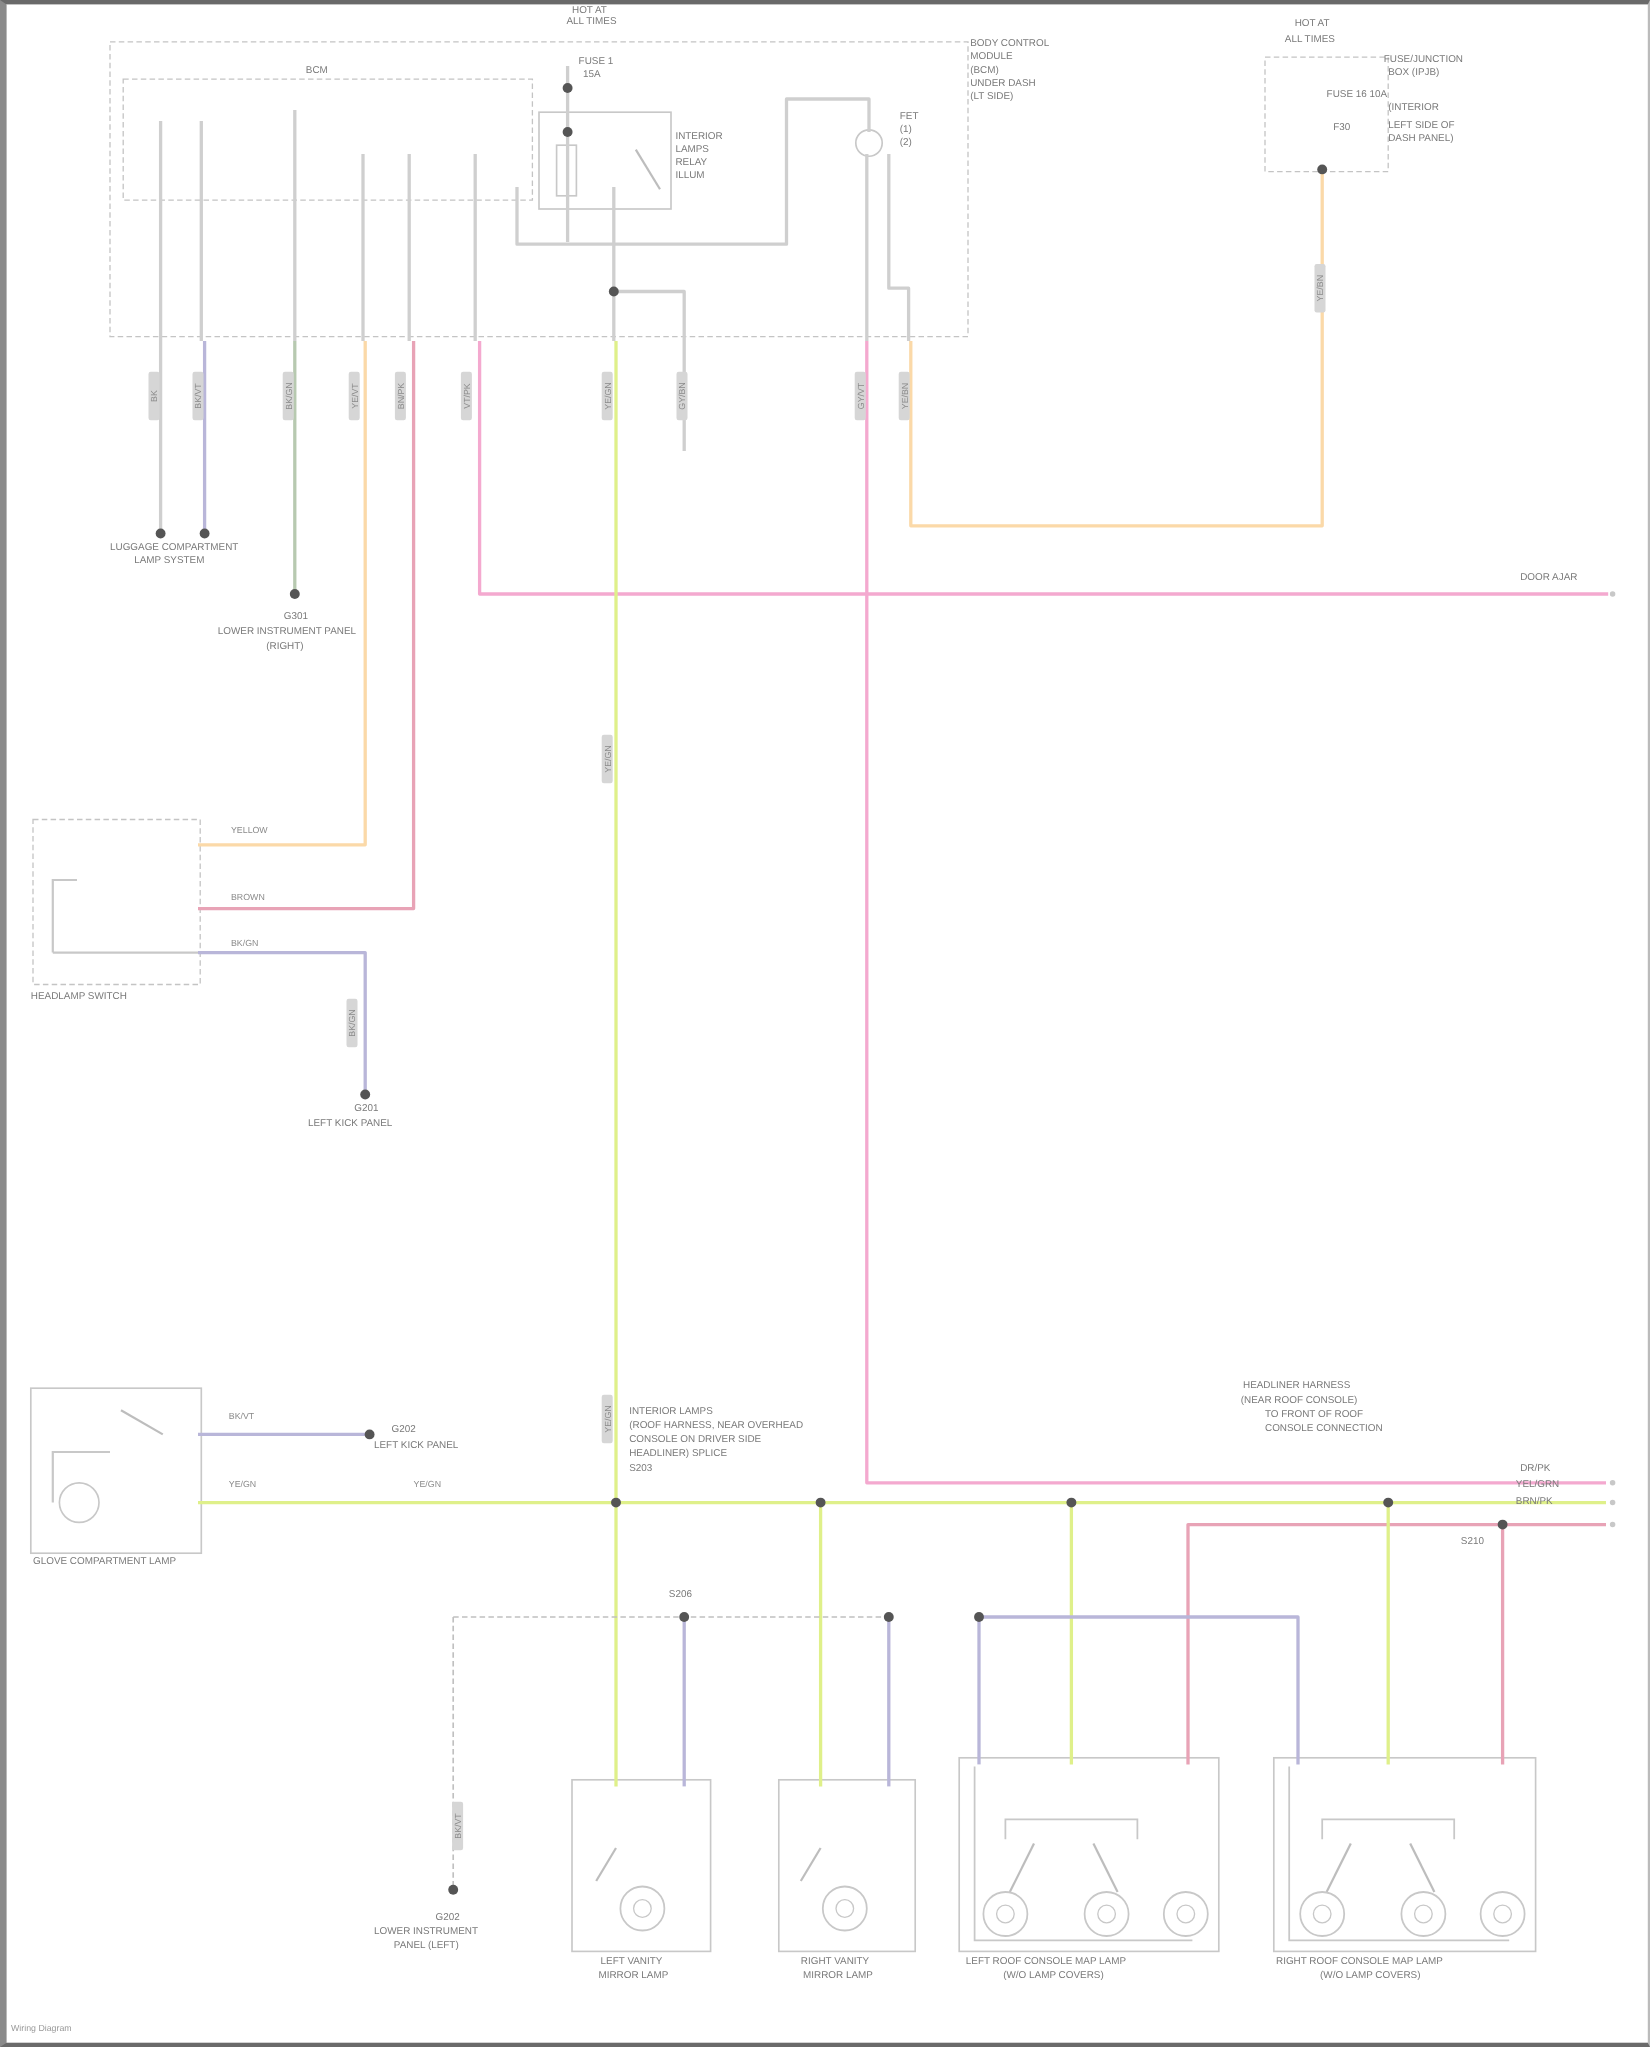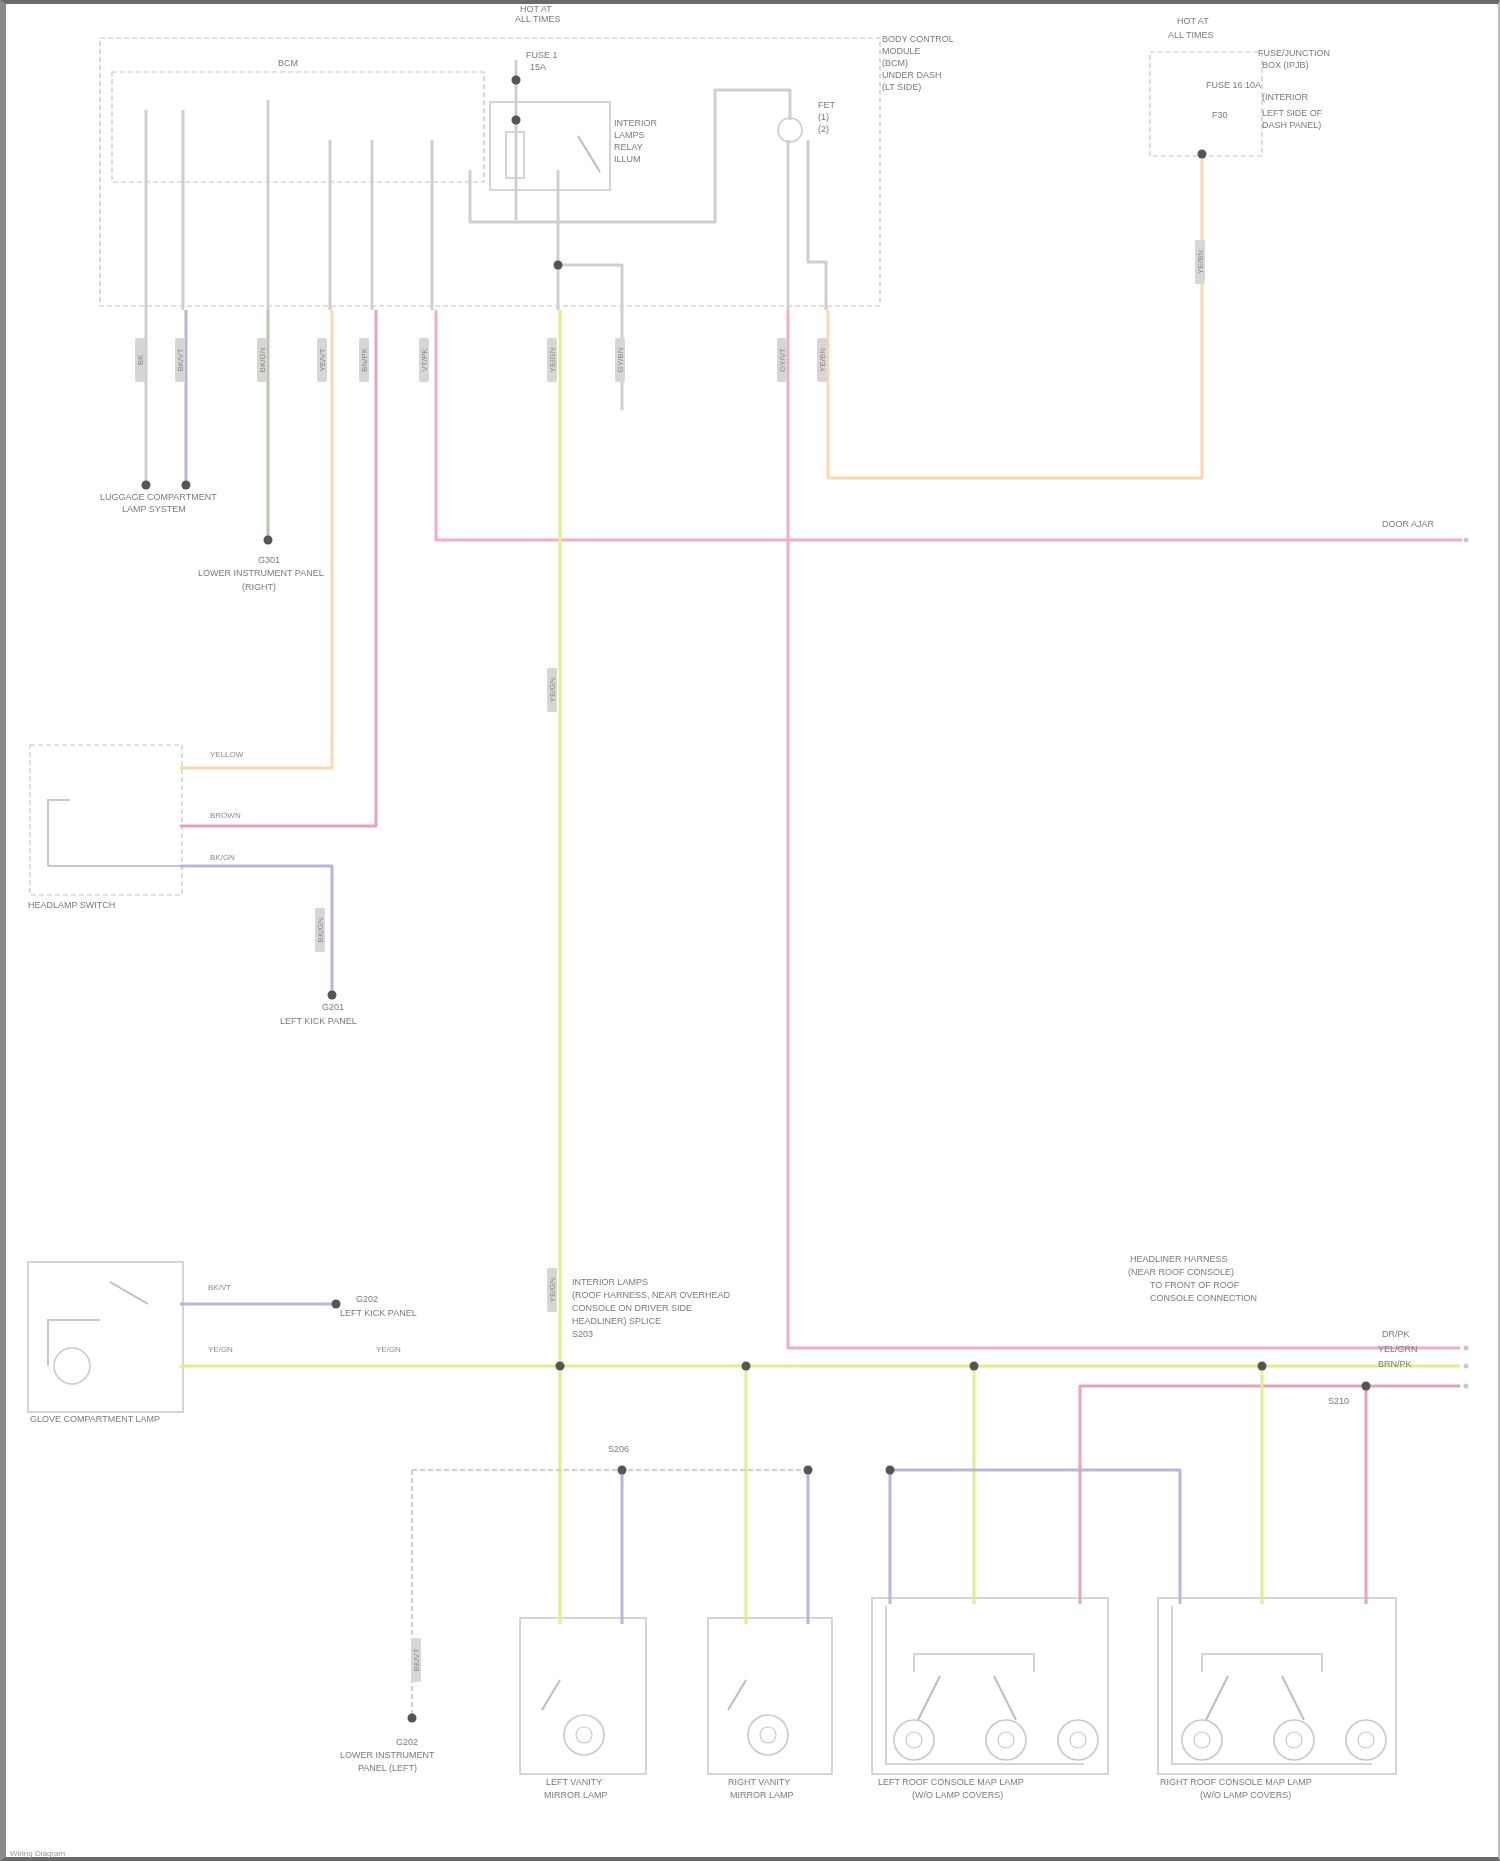--- a/index.html
+++ b/index.html
@@ -9,21 +9,21 @@
            box-sizing: border-box; border-left: 6px solid #8a8a8a; border-top: 4px solid #6a6a6a;
            border-right: 2px solid #bbbbbb; border-bottom: 4px solid #6a6a6a; }
   svg { position: absolute; left: 0; top: 0; }
   .lbl { font-family: "Liberation Sans", sans-serif; font-size: 9px; fill: #7a7a7a; }
   .lbl-s { font-family: "Liberation Sans", sans-serif; font-size: 8px; fill: #8a8a8a; }
   .box { fill: none; stroke: #c8c8c8; stroke-width: 1.5; }
   .dbox { fill: none; stroke: #c4c4c4; stroke-width: 1.2; stroke-dasharray: 5 3; }
   .wire { fill: none; stroke-width: 3; stroke-linejoin: round; }
   .node { fill: #555555; }
   .tag { fill: #d6d6d6; }
-  #footer { position: absolute; left: 10px; bottom: 3px; font-size: 8px; color: #999; }
+  #footer { position: absolute; left: 10px; bottom: 13px; font-size: 8px; color: #999; }
 </style>
 </head>
 <body>
 
 <div id="frame"></div>
 
 <svg id="diagram" width="1500" height="1861" viewBox="0 0 1500 1861" xmlns="http://www.w3.org/2000/svg">
   <g id="g-components">
       <rect x="100" y="38" width="780" height="268" class="dbox"></rect>
       <rect x="490" y="102" width="120" height="88" class="box"></rect>

